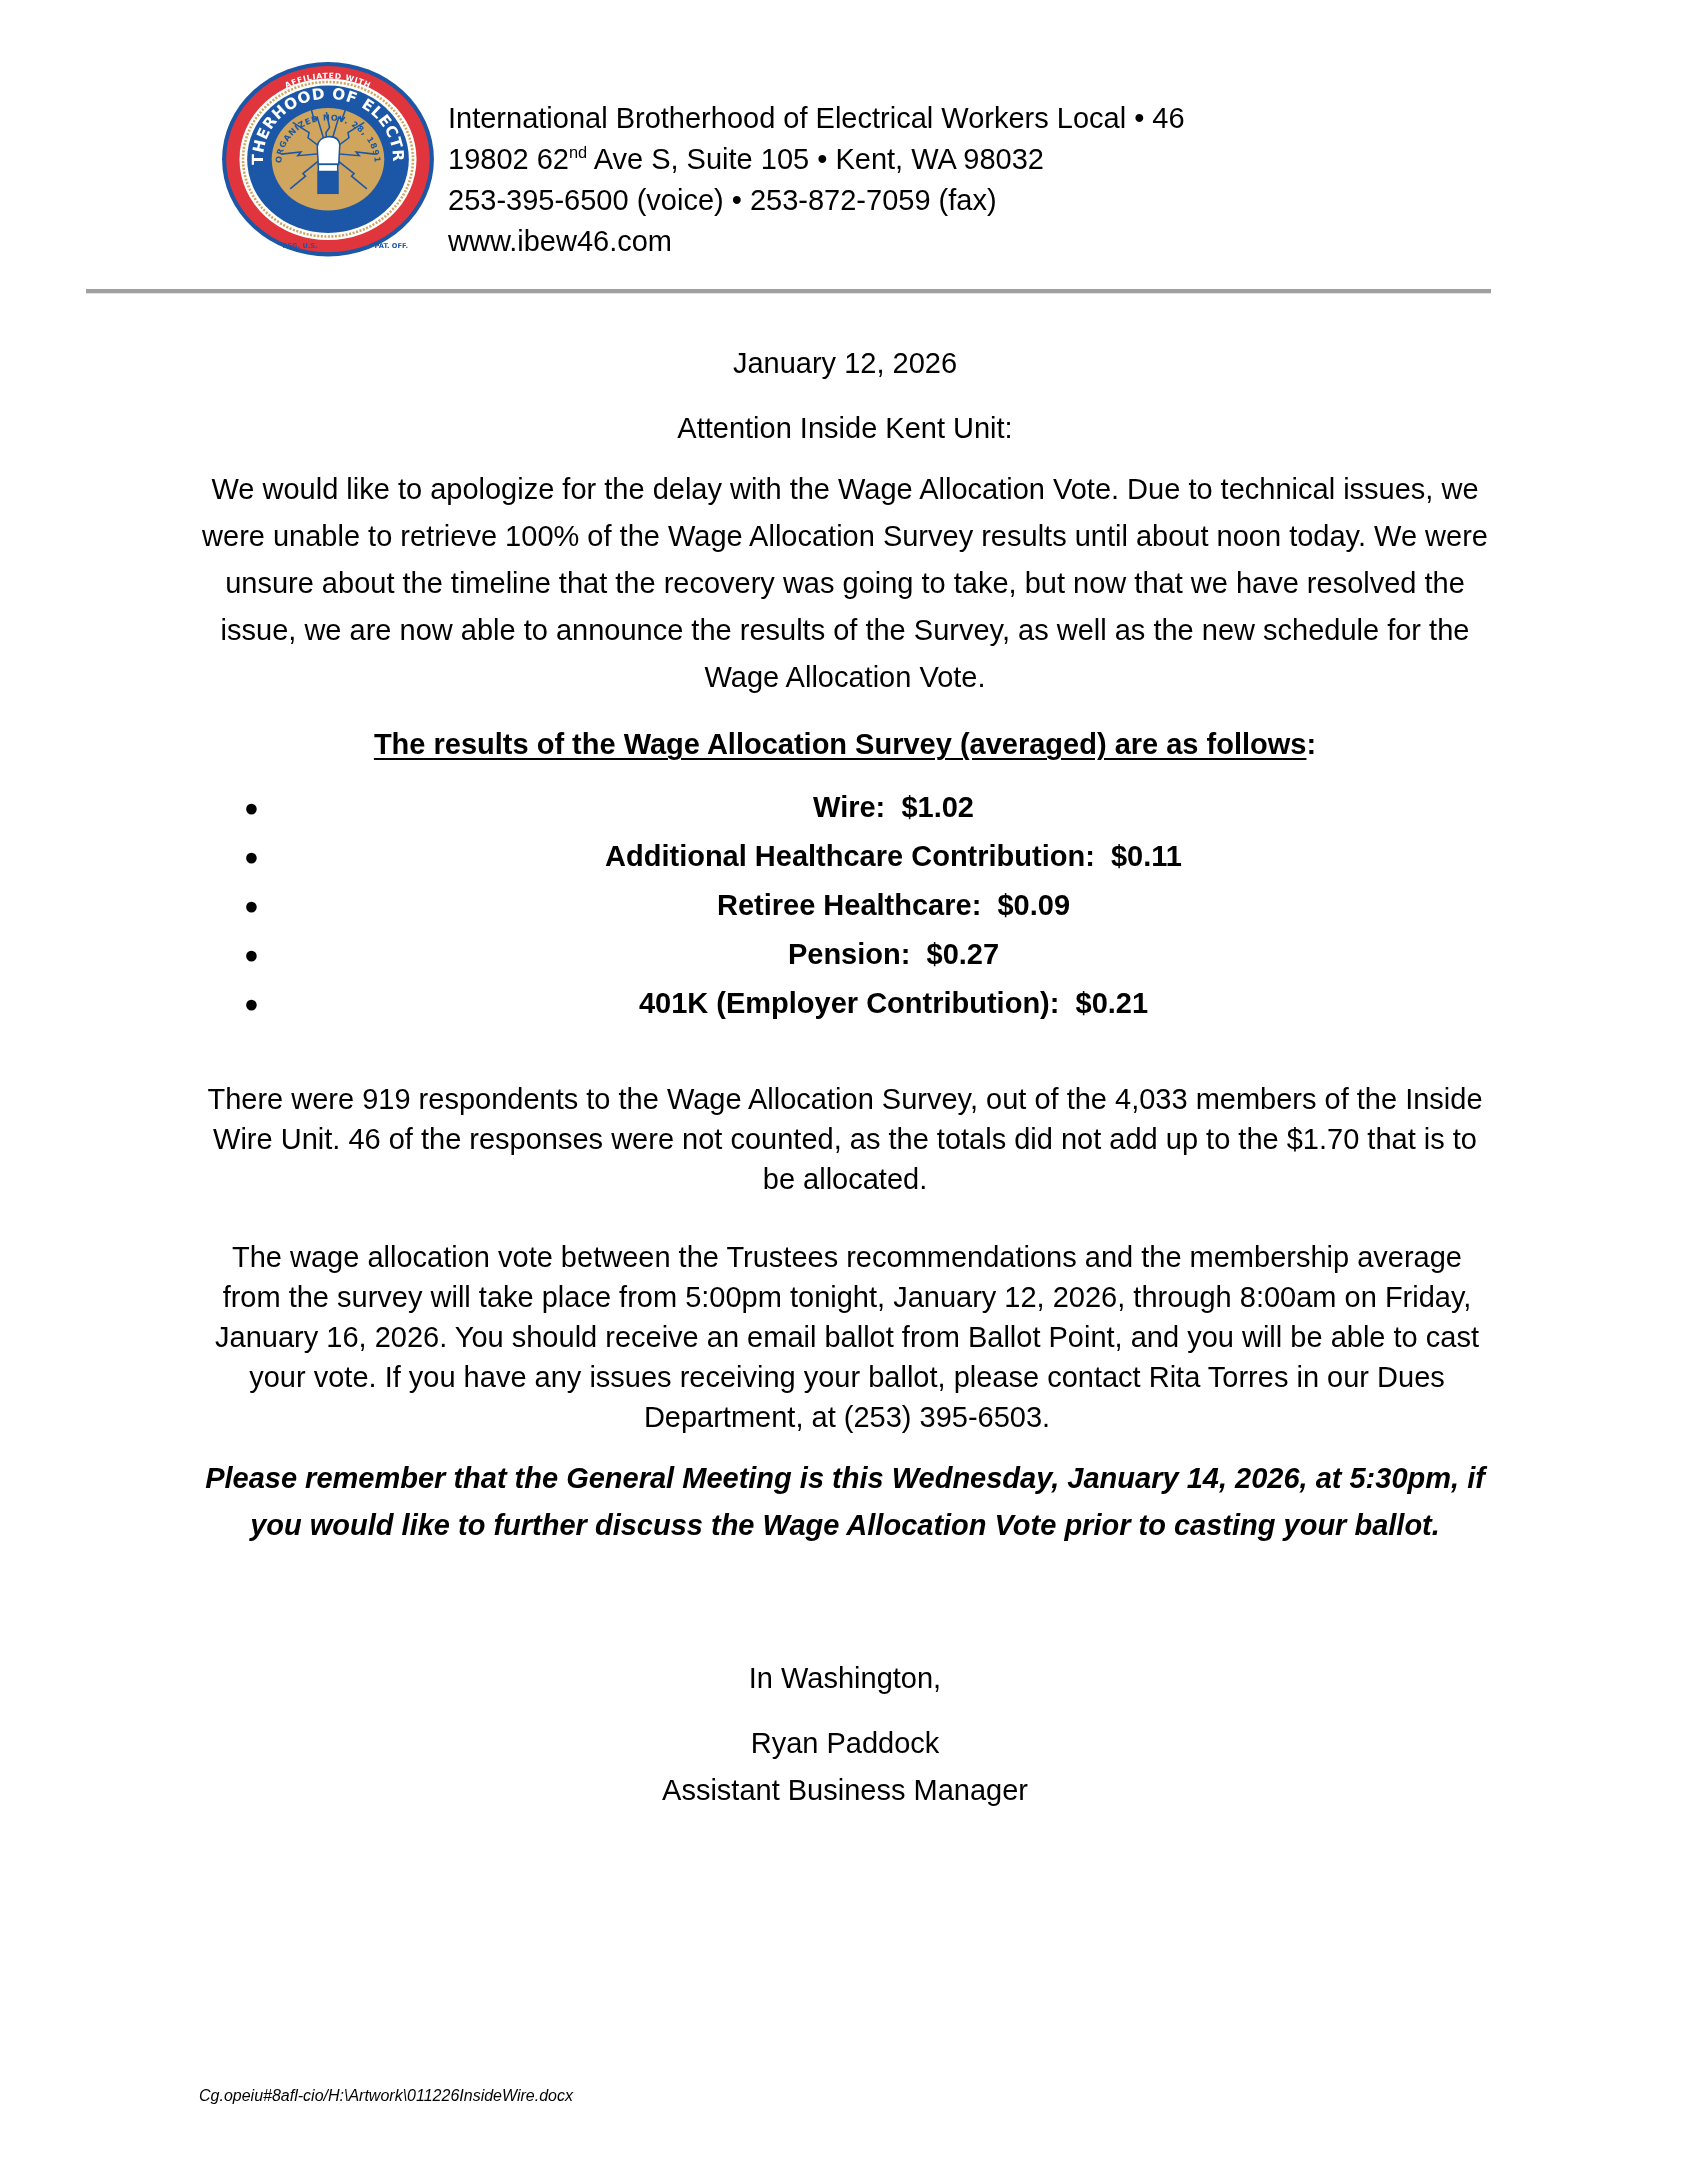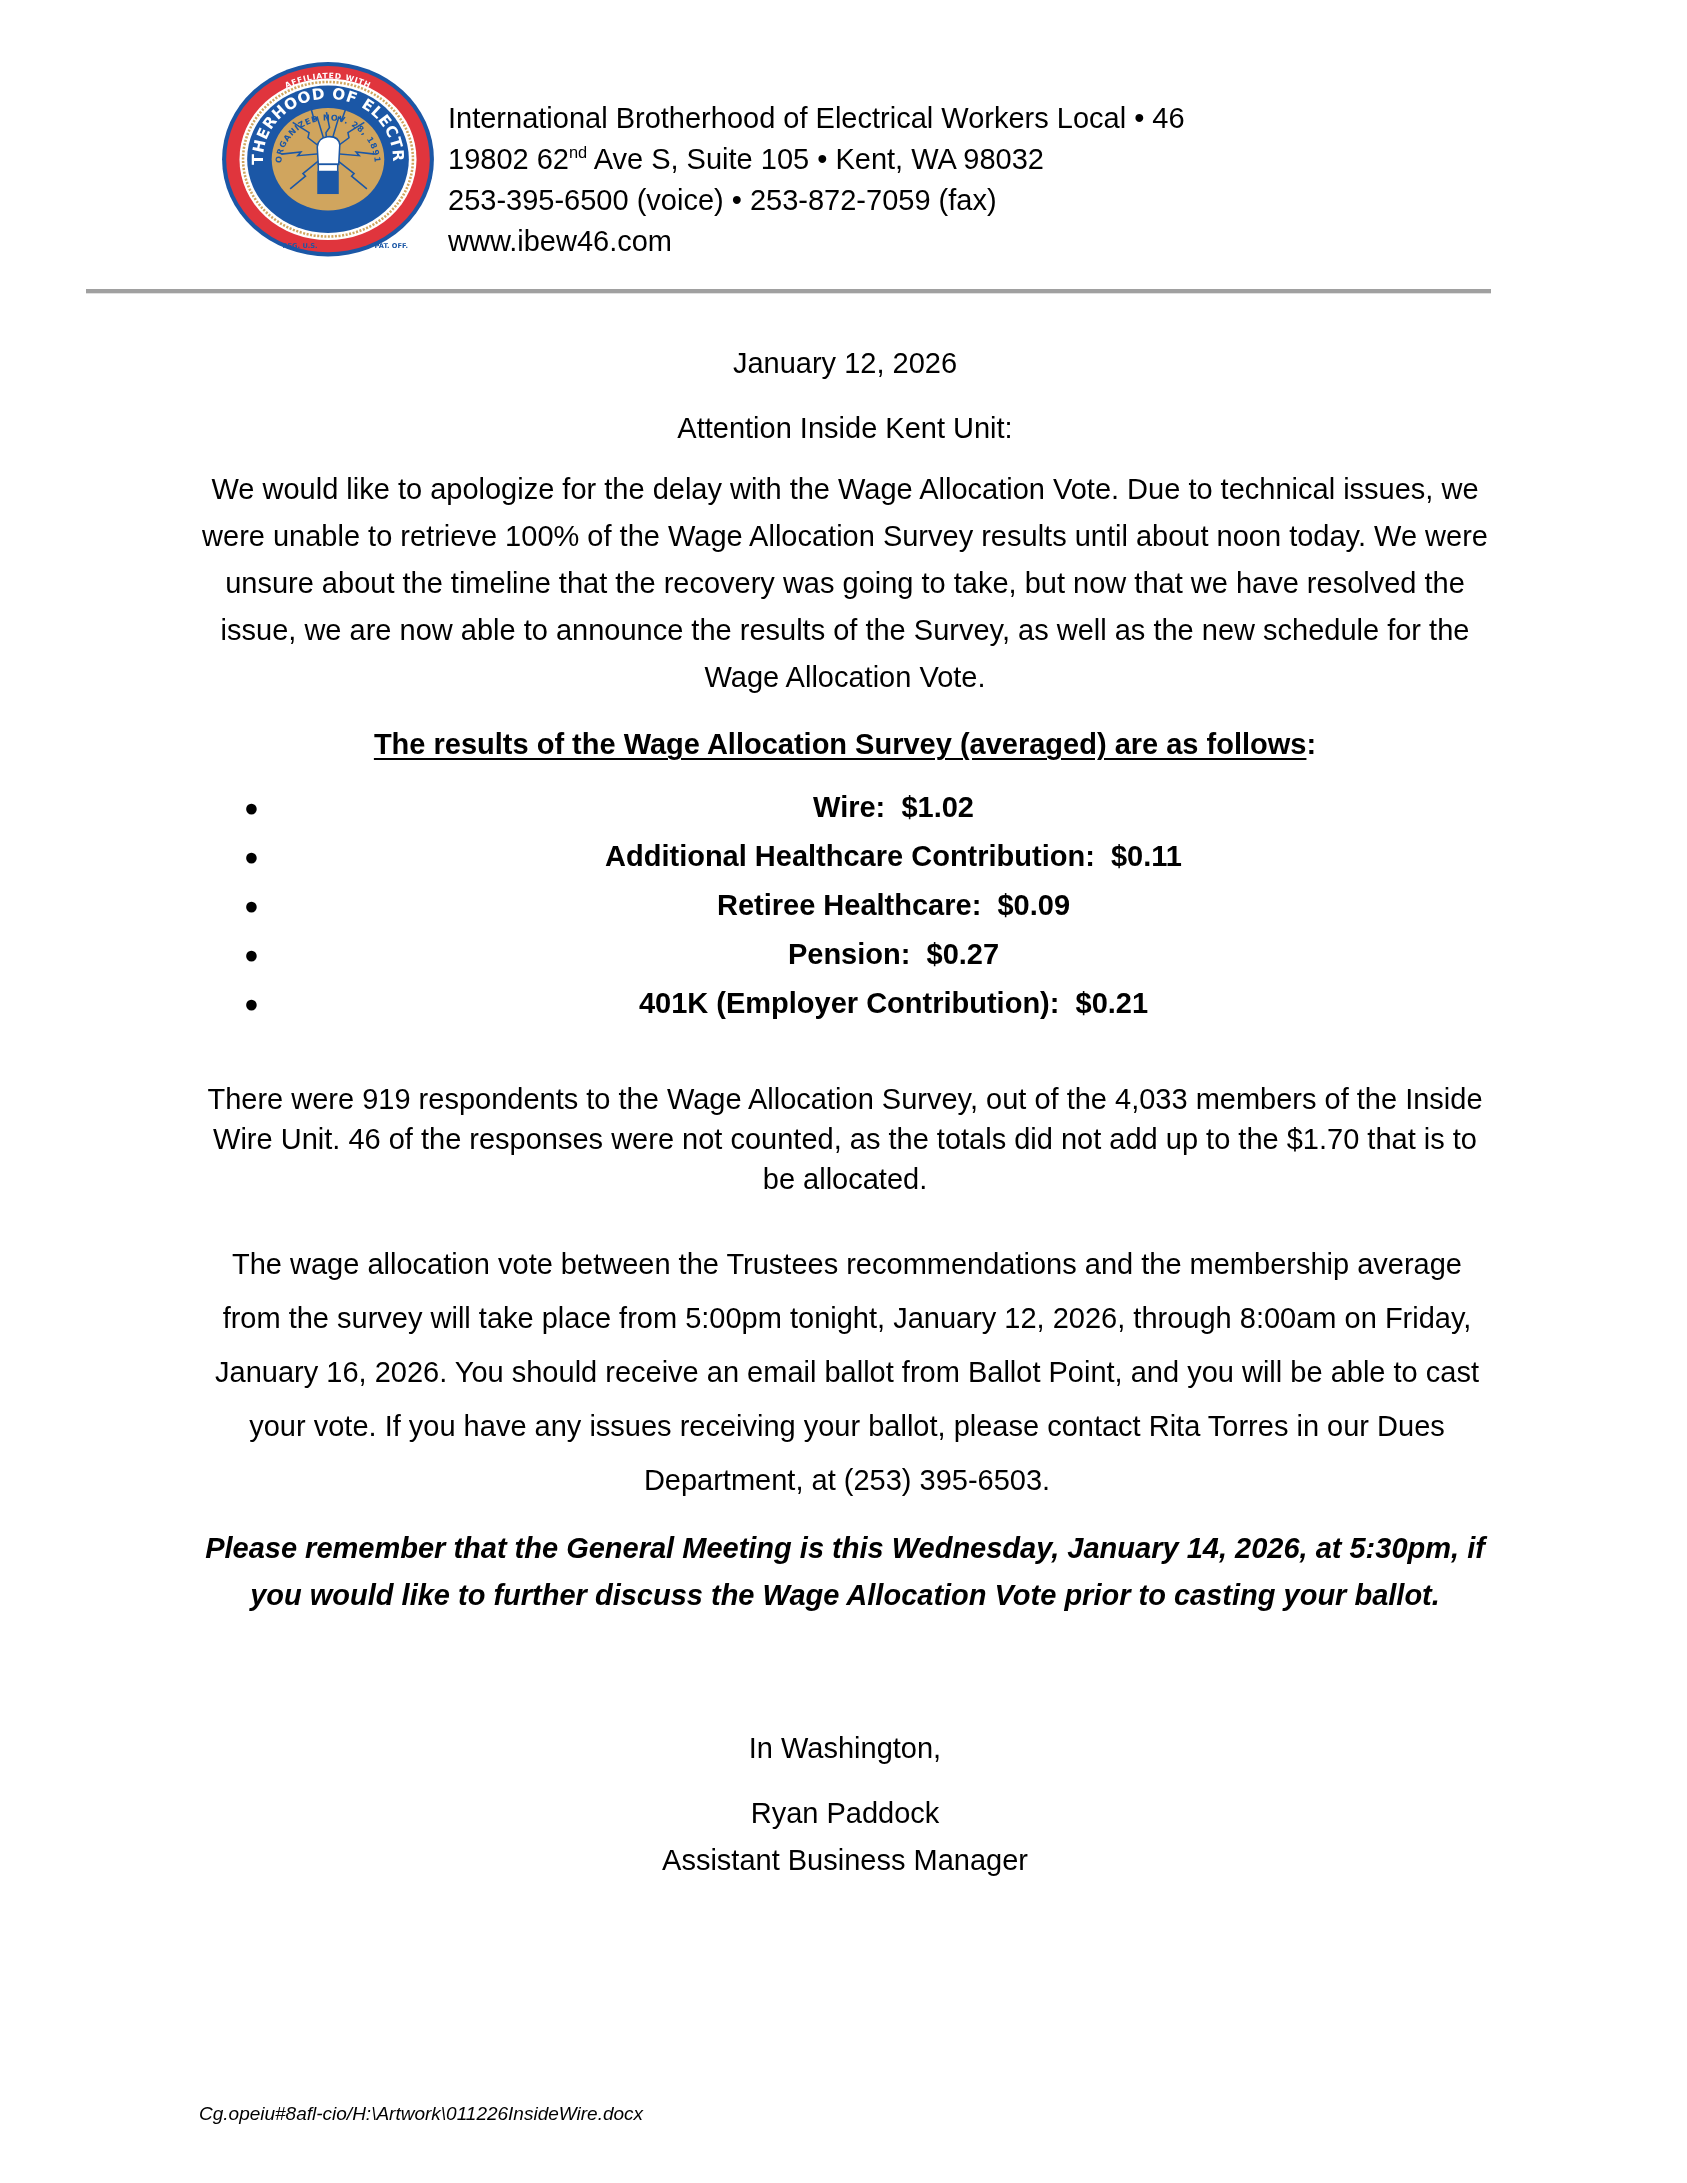--- a/index.html
+++ b/index.html
@@ -14,25 +14,25 @@
   .body { position: absolute; left: 199px; top: 343px; width: 1292px; font-size: 29px; text-align: center; }
   .date { line-height: 41px; margin: 0; }
   .salutation { line-height: 41px; margin: 23.6px 0 0 0; }
   .p1 { line-height: 47px; margin: 17.4px 0 0 0; }
   .results-heading { margin: 20.5px 0 0 0; font-weight: bold; line-height: 47px; }
   .results-heading u { text-decoration-thickness: 2.1px; text-underline-offset: 4.1px; }
   .results { list-style: none; margin: 14.4px 0 0 0; padding: 0; }
   .results li { font-weight: bold; line-height: 49px; position: relative; padding-left: 97px; }
   .results .bullet { position: absolute; left: 45px; top: 0; font-size: 24.6px; }
   .p2 { line-height: 40px; margin: 51px 0 0 0; }
-  .p3 { line-height: 54px; margin: 38px 0 0 4px; }
+  .p3 { line-height: 40px; margin: 38px 0 0 4px; }
   .p4 { line-height: 47px; margin: 18.5px 0 0 0; font-weight: bold; font-style: italic; }
   .closing { line-height: 41px; margin: 109px 0 0 0; }
   .sig { margin: 20.5px 0 0 0; line-height: 47px; }
-  .footer { position: absolute; left: 199px; top: 2087px; font-size: 19px; font-style: italic; margin-top: 16px; }
+  .footer { position: absolute; left: 199px; top: 2087px; font-size: 16px; font-style: italic; }
 </style>
 </head>
 <body>
 
 <div class="logo">
   <svg width="214" height="197" viewBox="0 0 418 385">
     <defs>
       <path id="outerArc" d="M 40 192 A 169 158 0 1 1 378 192"></path>
       <path id="ringArc" d="M 82 192 A 127 118 0 1 1 336 192"></path>
       <path id="ringArcBottom" d="M 78 200 A 131 122 0 0 0 340 200"></path>

